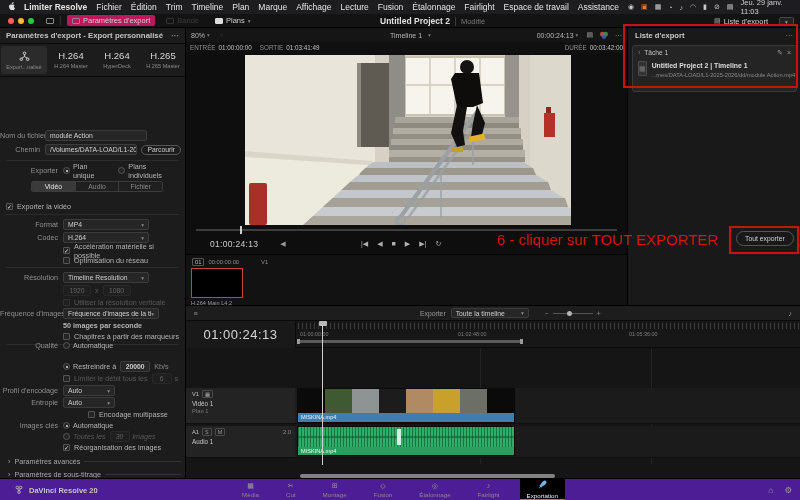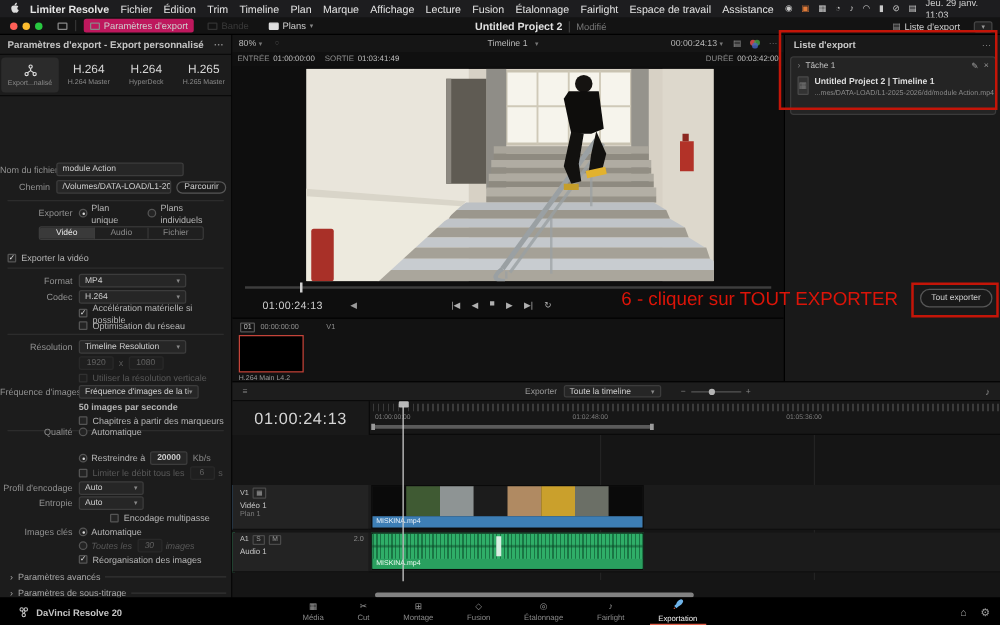--- a/index.html
+++ b/index.html
@@ -146,21 +146,21 @@
   #clip-a { position:absolute; left:2px; top:0; width:218px; height:30px; display:flex; flex-direction:column;
             border:1px solid #0a0a0a; background:#2fae68; }
   #clip-a .wave { flex:1; background:
       repeating-linear-gradient(90deg, rgba(8,70,38,.55) 0 1px, rgba(255,255,255,0) 1px 3px),
       linear-gradient(180deg, #2fae68 0 42%, #1e7c49 48% 52%, #2fae68 58% 100%); position:relative; }
   #clip-a .spike { position:absolute; left:46%; top:10%; width:4px; height:80%; background:#d9efe2; }
   #clip-a .cbar { height:8px; color:#eafaf0; font-size:5.6px; line-height:8px; padding-left:3px; background:#29a05f; }
   #hscroll { left:300px; top:474px; width:255px; height:4px; background:#828282; border-radius:2px; }
 
   
-  #bottombar { left:0; top:478px; width:800px; height:22px; background:#000000; border-top:1px solid #000; }
+  #bottombar { left:0; top:478px; width:800px; height:22px; background:#4c1d95; border-top:1px solid #000; }
   #brand { position:absolute; left:14px; top:0; height:22px; display:flex; align-items:center; gap:5px;
            font-size:7.5px; font-weight:bold; color:#c6c6c6; }
   #nav { position:absolute; left:0; right:0; top:0; height:22px; display:flex; justify-content:center;
          align-items:stretch; gap:13px; }
   .nav-item { display:flex; flex-direction:column; align-items:center; justify-content:center; padding:0 7px; color:#8a8a8a; }
   .nav-item .nic { font-size:7px; line-height:8px; color:#9a9a9a; }
   .nav-item .nlb { font-size:6.2px; margin-top:1px; }
   .nav-item.active { background:#000; color:#f0f0f0; border-bottom:2px solid #e0604a; }
   .nav-item.active .nlb { color:#f0f0f0; }
   #bb-right { position:absolute; right:8px; top:0; height:22px; display:flex; align-items:center; gap:11px;

